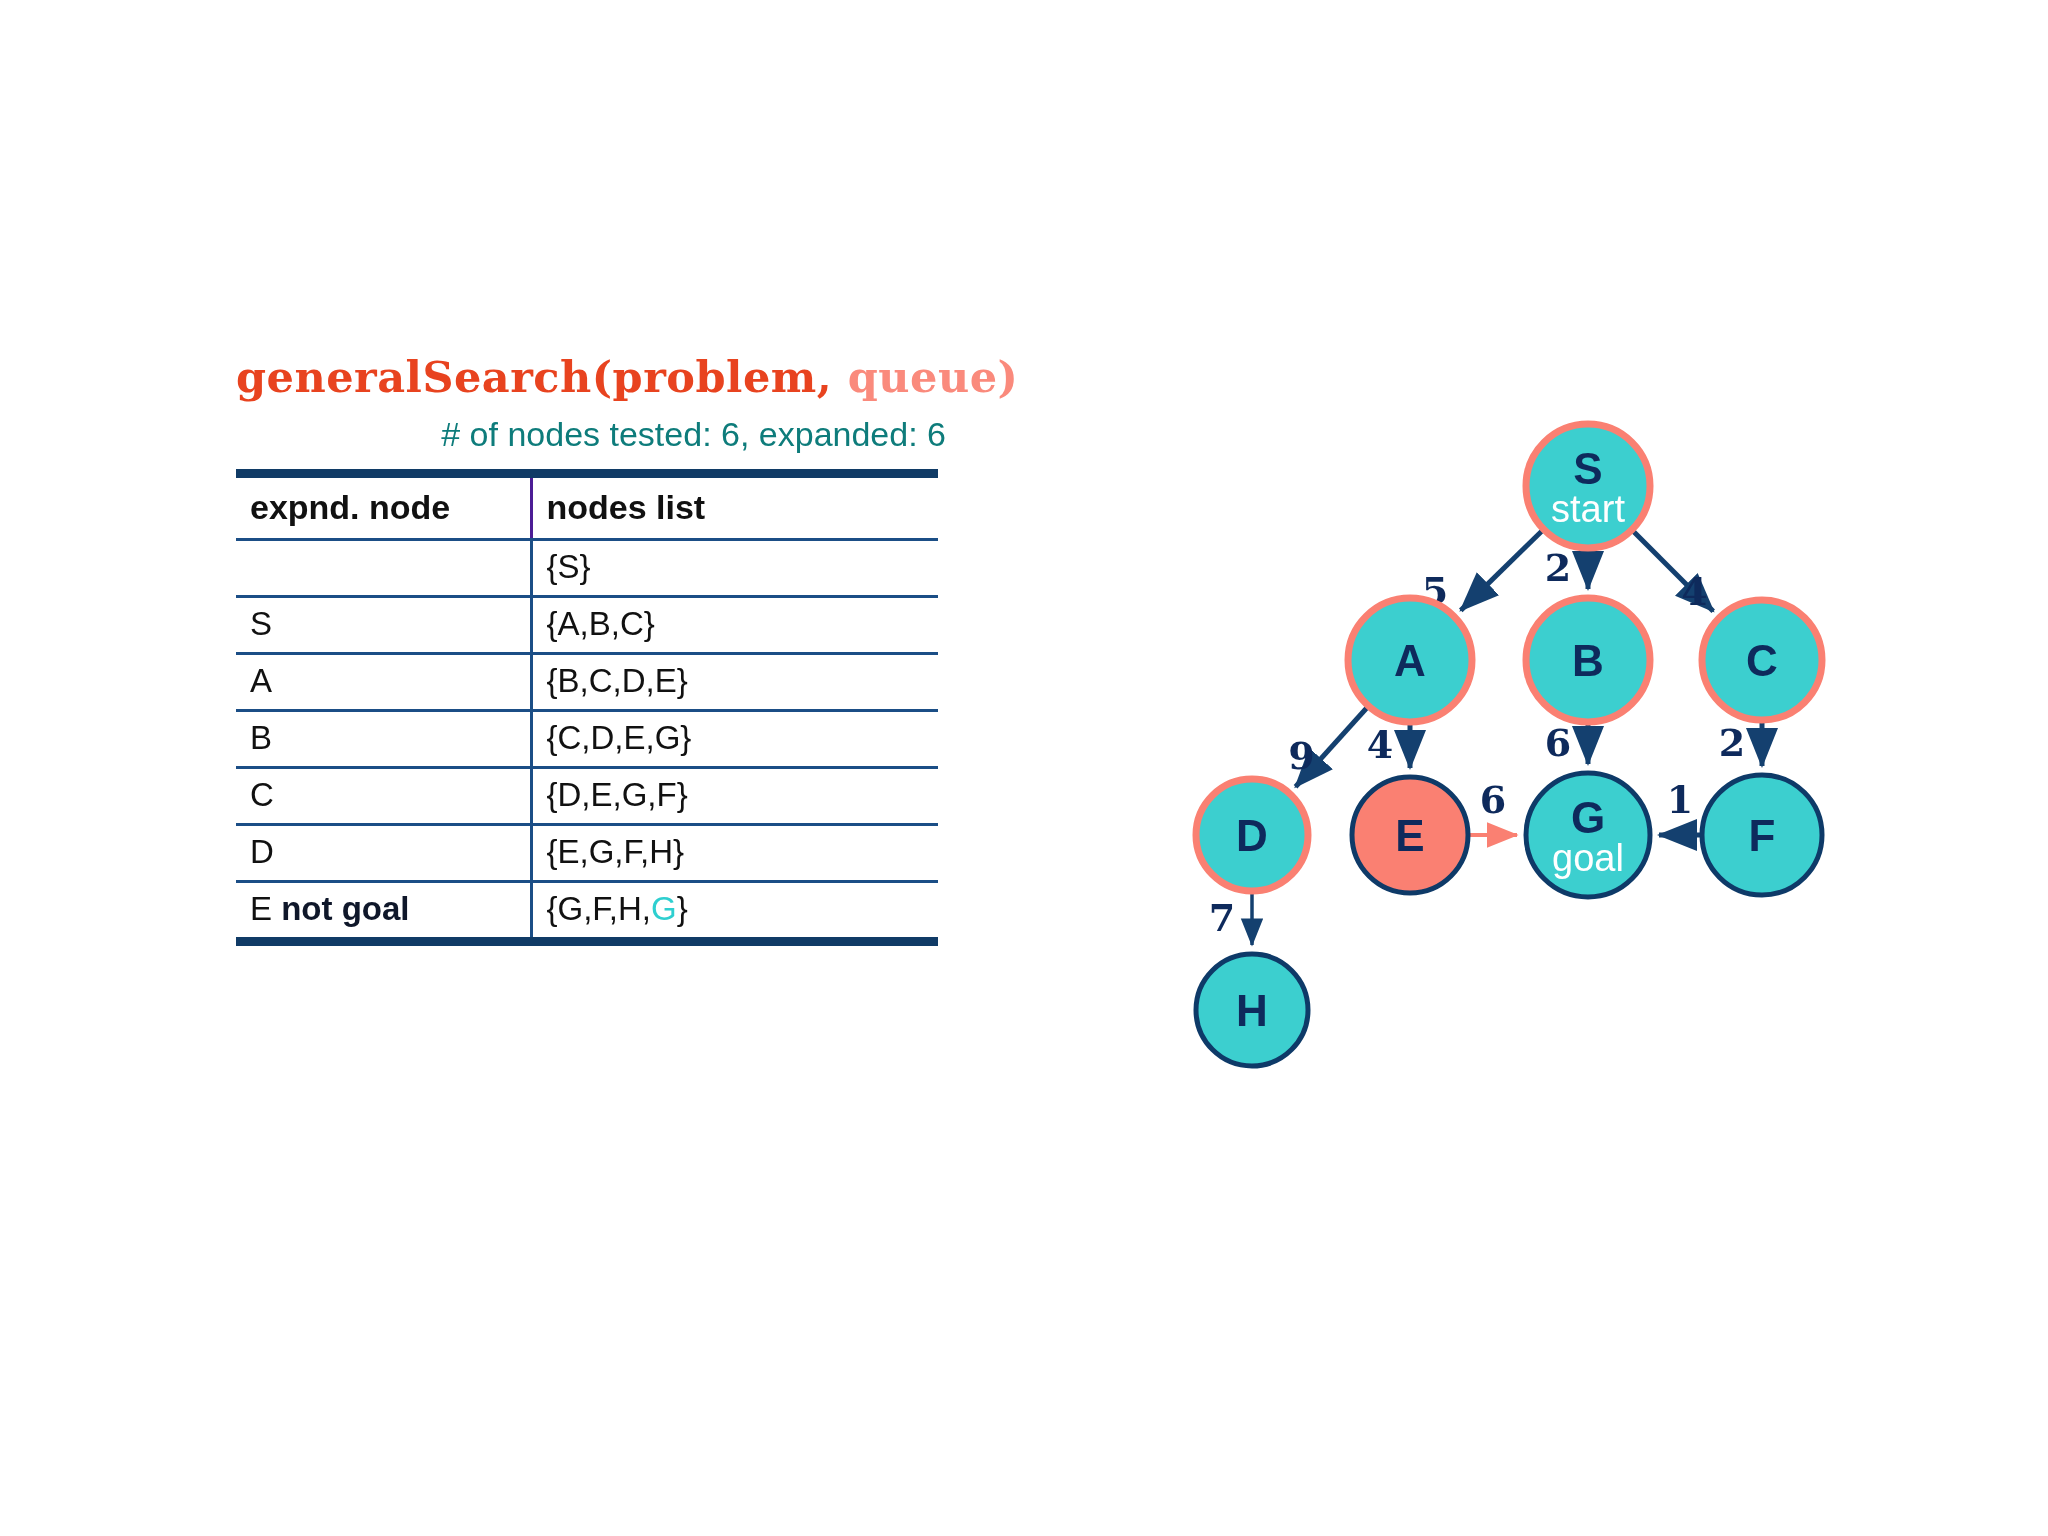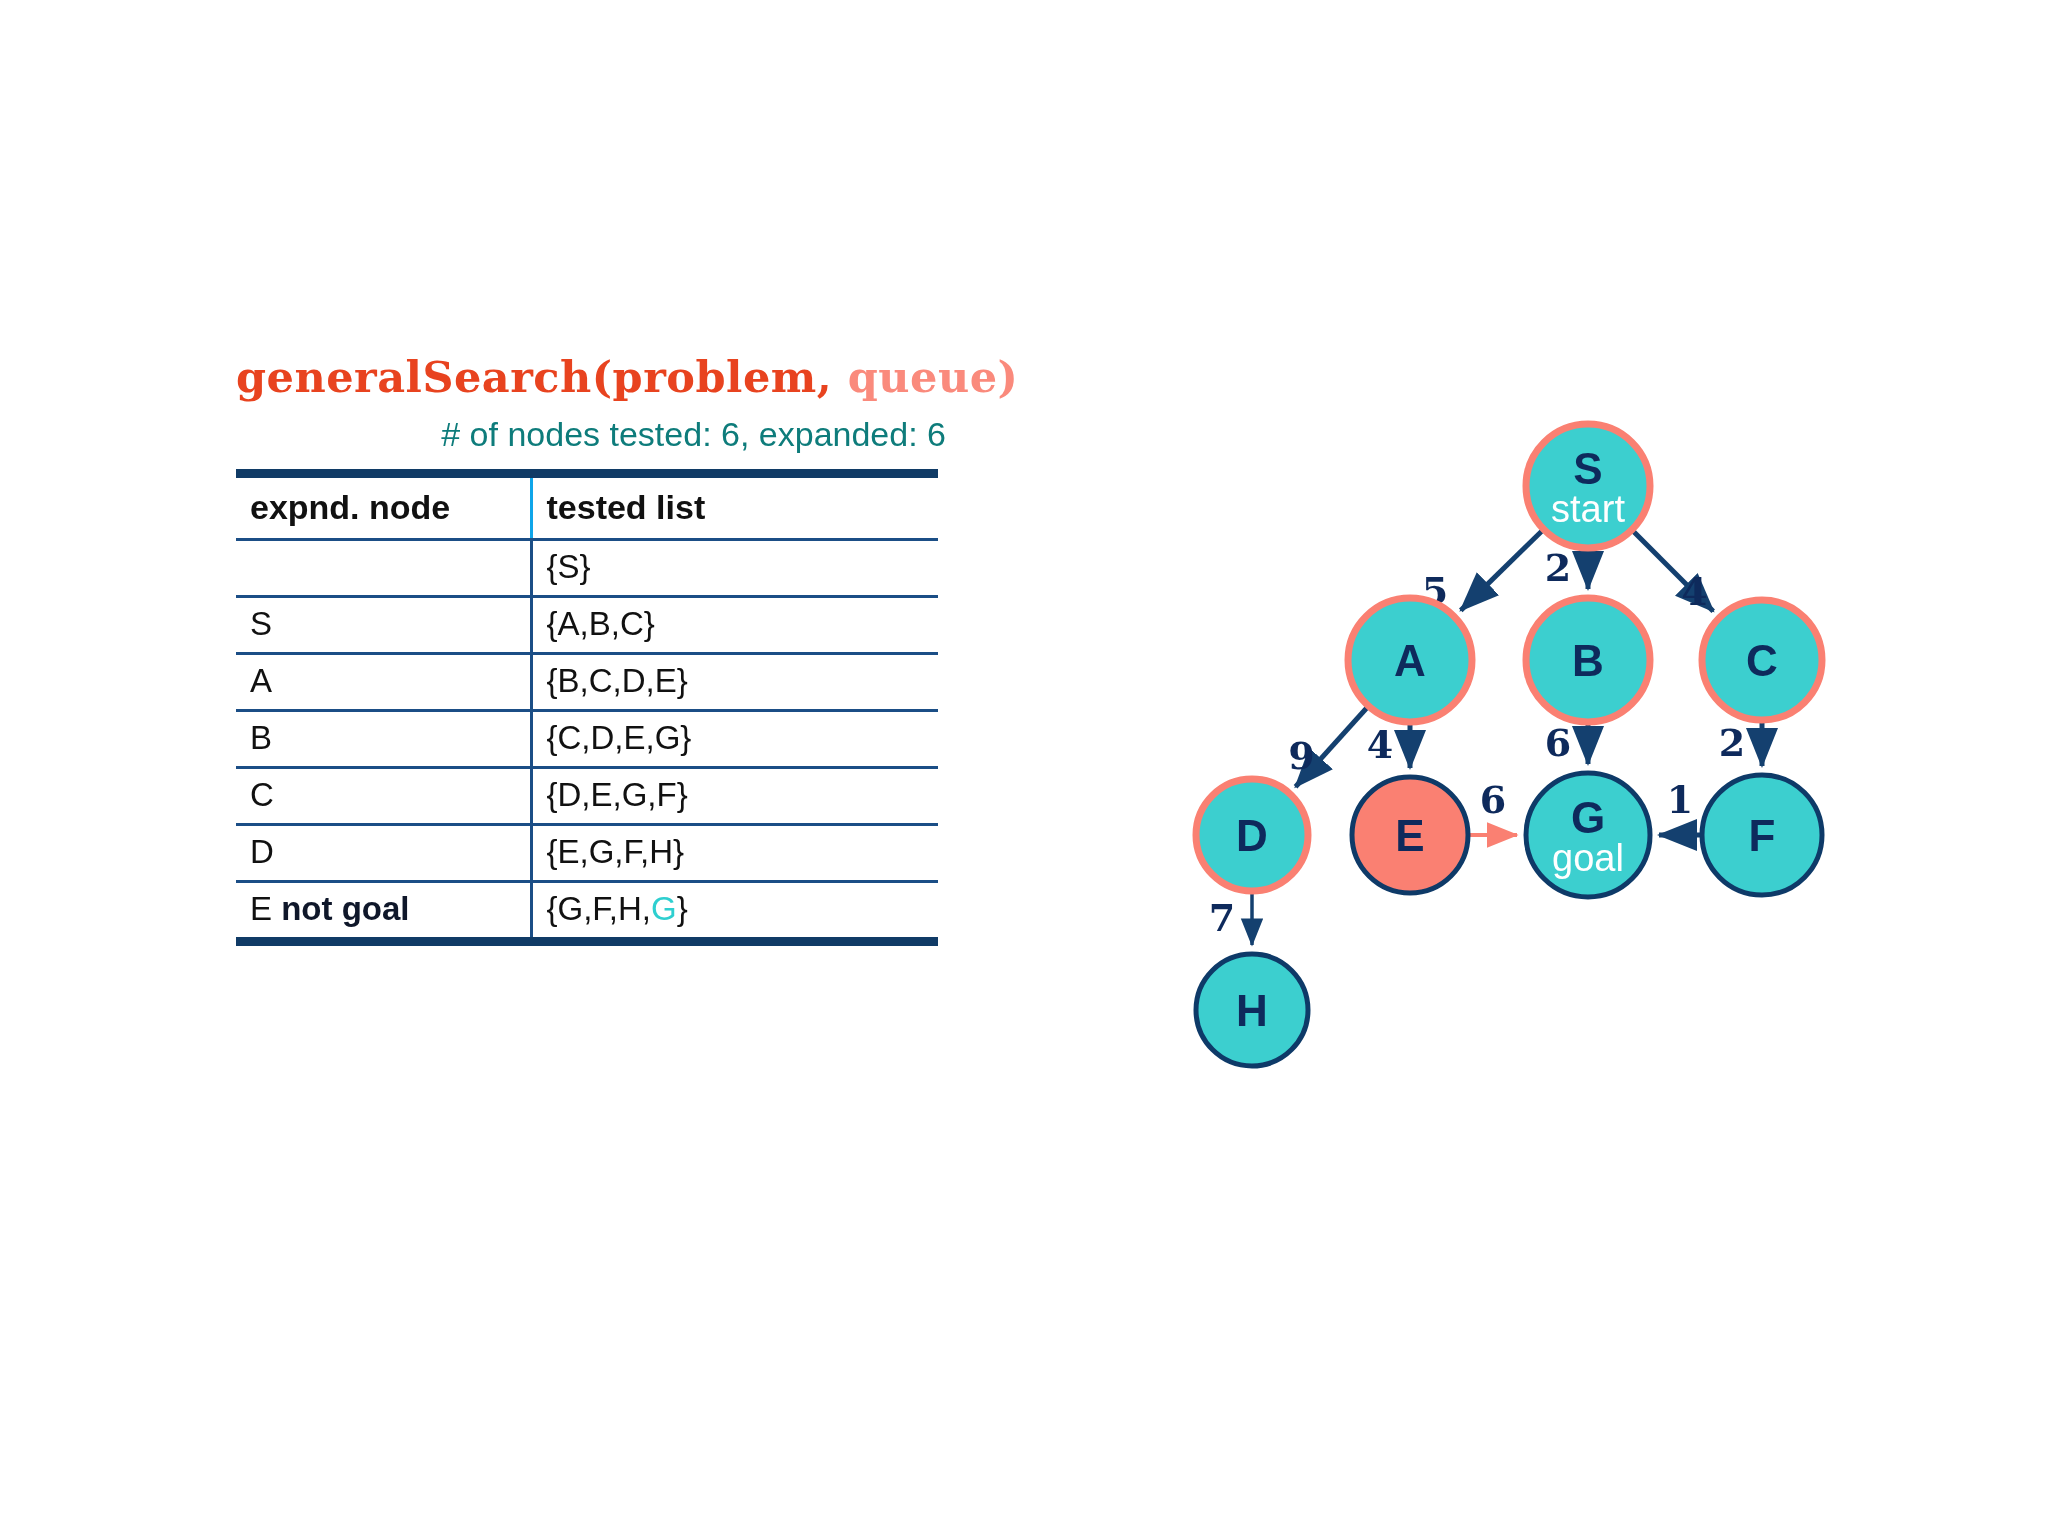--- a/index.html
+++ b/index.html
@@ -66,21 +66,21 @@
   table.search-table thead th {
     border-top: 9px solid #103B66;
     border-bottom: 3px solid #1B4E86;
     text-align: left;
     font-weight: bold;
     padding: 6px 0 8px 14px;
     font-size: 34px;
     vertical-align: middle;
     height: 46px;
   }
-  table.search-table thead th.col-node { border-right: 3px solid #0ea5e9; }
+  table.search-table thead th.col-node { border-right: 3px solid #4c1d95; }
 
   table.search-table tbody td {
     border-bottom: 3px solid #1B4E86;
     padding: 5px 0 7px 14px;
     height: 42px;
     vertical-align: middle;
     white-space: pre;
   }
   table.search-table tbody td.col-node { border-right: 3px solid #1B4E86; }
   table.search-table tbody tr:last-child td { border-bottom: 9px solid #103B66; }
@@ -128,21 +128,21 @@
     <div class="stats-line"># of nodes tested: 6, expanded: 6</div>
 
     <table class="search-table">
       <colgroup>
           <col class="c1">
           <col class="c2">
         </colgroup>
       <thead>
         <tr>
           <th class="col-node">expnd. node</th>
-          <th>tested list</th>
+          <th>nodes list</th>
         </tr>
       </thead>
       <tbody>
           <tr>
             <td class="col-node"><span></span></td>
             <td><span>{S}</span></td>
           </tr>
           <tr>
             <td class="col-node"><span>S</span></td>
             <td><span>{A,B,C}</span></td>

